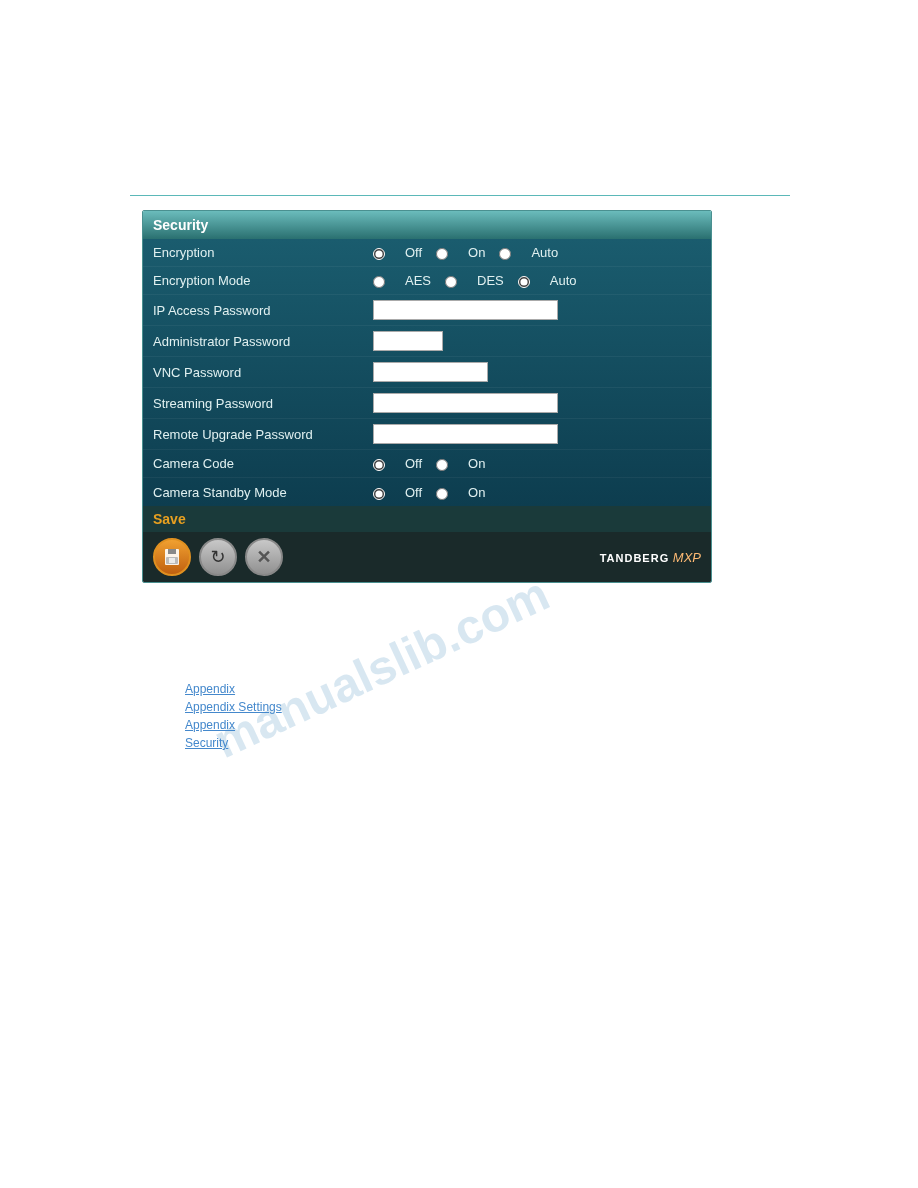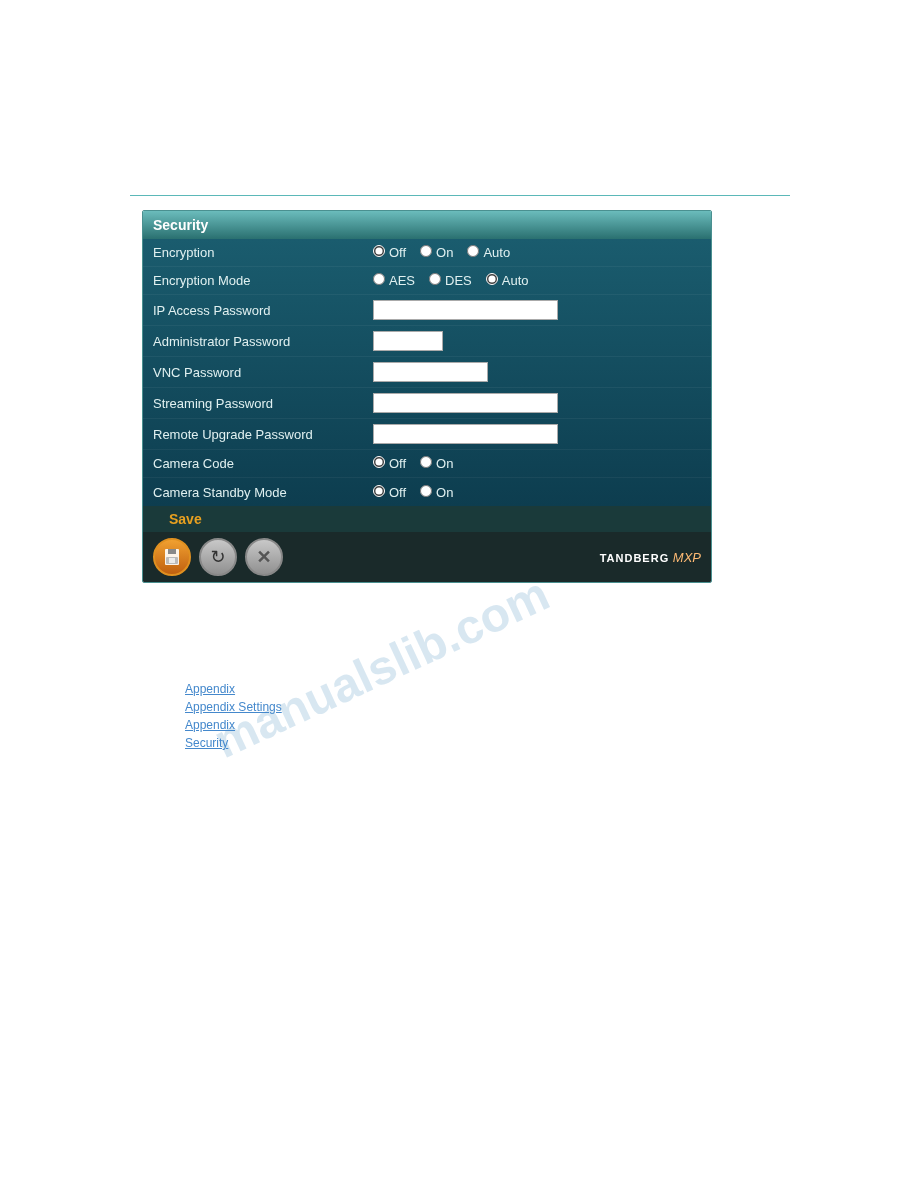--- a/index.html
+++ b/index.html
@@ -76,22 +76,22 @@
 
     
     .radio-group {
       display: flex;
       align-items: center;
       gap: 14px;
     }
 
     .radio-option {
       display: flex;
-      align-items: flex-start;
-      gap: 4px;
+      align-items: flex-end;
+      gap: 20px;
       color: #e0f0f0;
       font-size: 13px;
     }
 
     .radio-option input[type="radio"] {
       accent-color: #ffffff;
       width: 12px;
       height: 12px;
       cursor: pointer;
     }
@@ -114,21 +114,21 @@
       width: 185px;
     }
 
     .input-medium {
       width: 115px;
     }
 
     
     .save-row {
       background: #1a3a3a;
-      padding: 5px 26px;
+      padding: 5px 10px;
       display: flex;
       align-items: center;
     }
 
     .save-label {
       color: #e8a020;
       font-size: 14px;
       font-weight: bold;
     }
 

